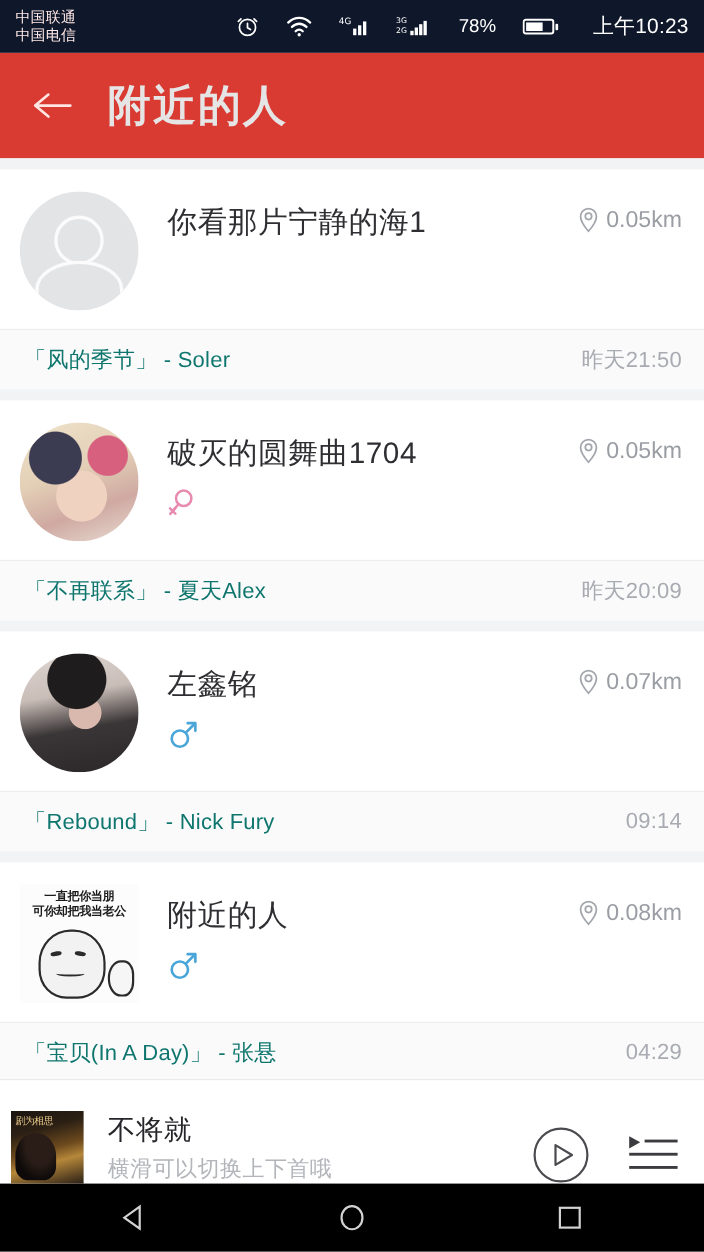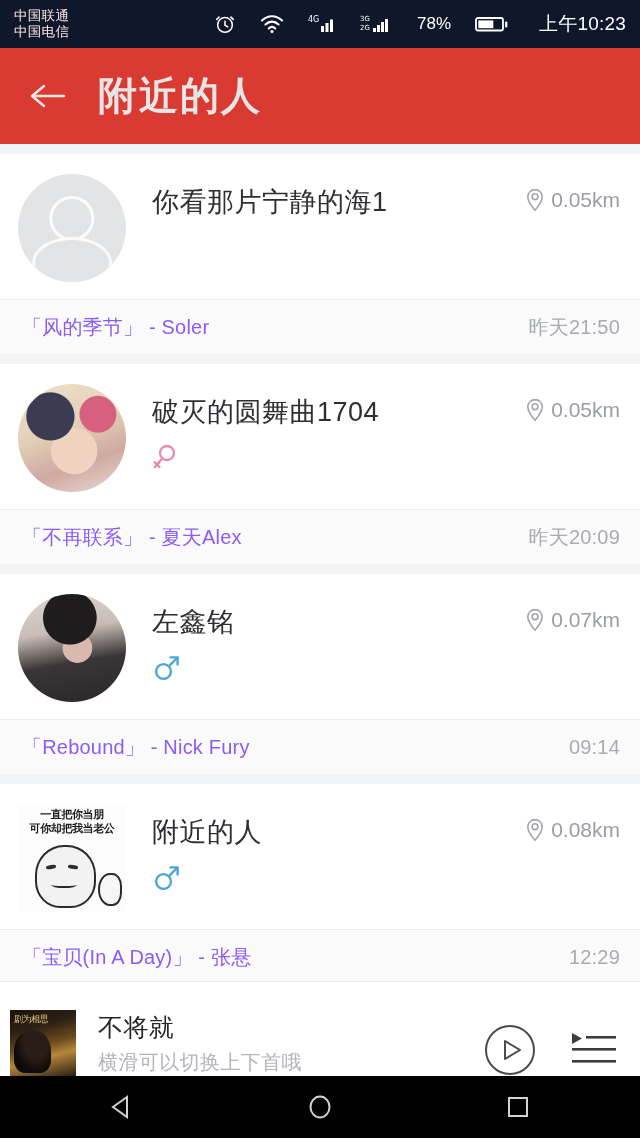--- a/index.html
+++ b/index.html
@@ -48,21 +48,21 @@
   .distance {
     position:absolute; right:20px; top:34px;
     display:flex; align-items:flex-start; gap:6px;
     color:#9a9da3; font-size:21px;
   }
   .song-row {
     height:55px; border-top:1px solid #ededf0; background:#fafafb;
     display:flex; align-items:center; justify-content:space-between;
     padding:0 20px 0 22px;
   }
-  .song-title { font-size:20px; color:#8b5cf6; letter-spacing:.2px; }
+  .song-title { font-size:20px; color:#0f766e; letter-spacing:.2px; }
   .song-time { font-size:20px; color:#a8abb1; letter-spacing:.2px; }
 
   
   .ph-bg { width:100%; height:100%; background:#e3e4e6; position:relative; }
   .ph-head {
     position:absolute; left:50%; top:20%; transform:translateX(-50%);
     width:42%; height:42%; border-radius:50%; background:#e3e4e6;
     border:3px solid #fbfbfc;
   }
   .ph-body {
@@ -289,21 +289,21 @@
         <div class="distance">
           <svg width="20" height="24" viewBox="0 0 20 24">
             <path d="M10 1.6c-4 0-7.2 3.2-7.2 7.2 0 5.3 7.2 13.4 7.2 13.4S17.2 14.1 17.2 8.8c0-4-3.2-7.2-7.2-7.2z" fill="none" stroke="#a3a6ac" stroke-width="1.6"></path>
             <circle cx="10" cy="8.7" r="2.9" fill="none" stroke="#a3a6ac" stroke-width="1.6"></circle>
           </svg>
           <span>0.08km</span>
         </div>
       </div>
       <div class="song-row">
         <span class="song-title">「宝贝(In A Day)」 - 张悬</span>
-        <span class="song-time">12:29</span>
+        <span class="song-time">04:29</span>
       </div>
     </div>
 
   </div>
 
   <div class="player">
     <div class="album">
       <div class="album-txt">剧为相思</div>
       <div class="album-head"></div>
     </div>

